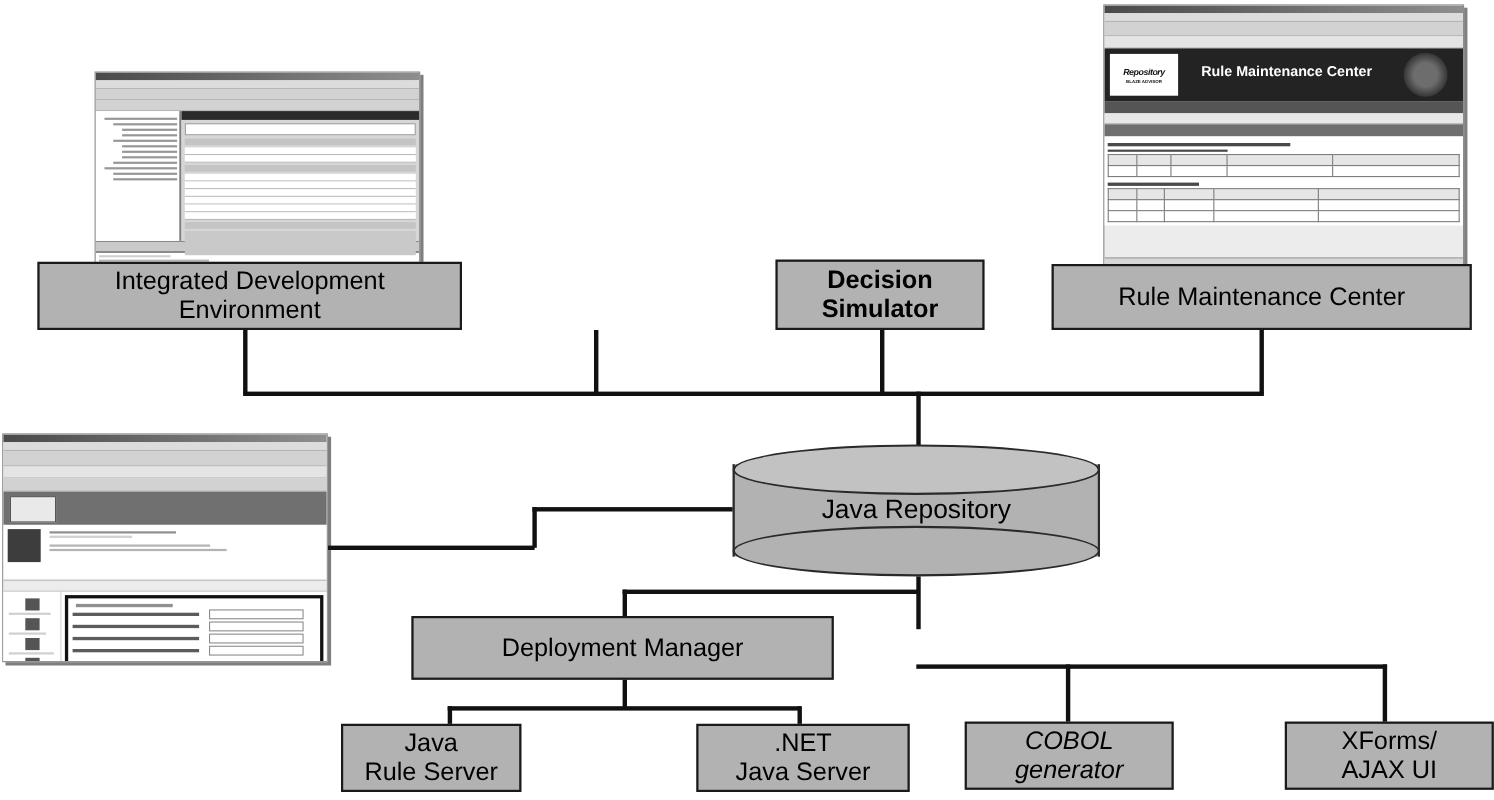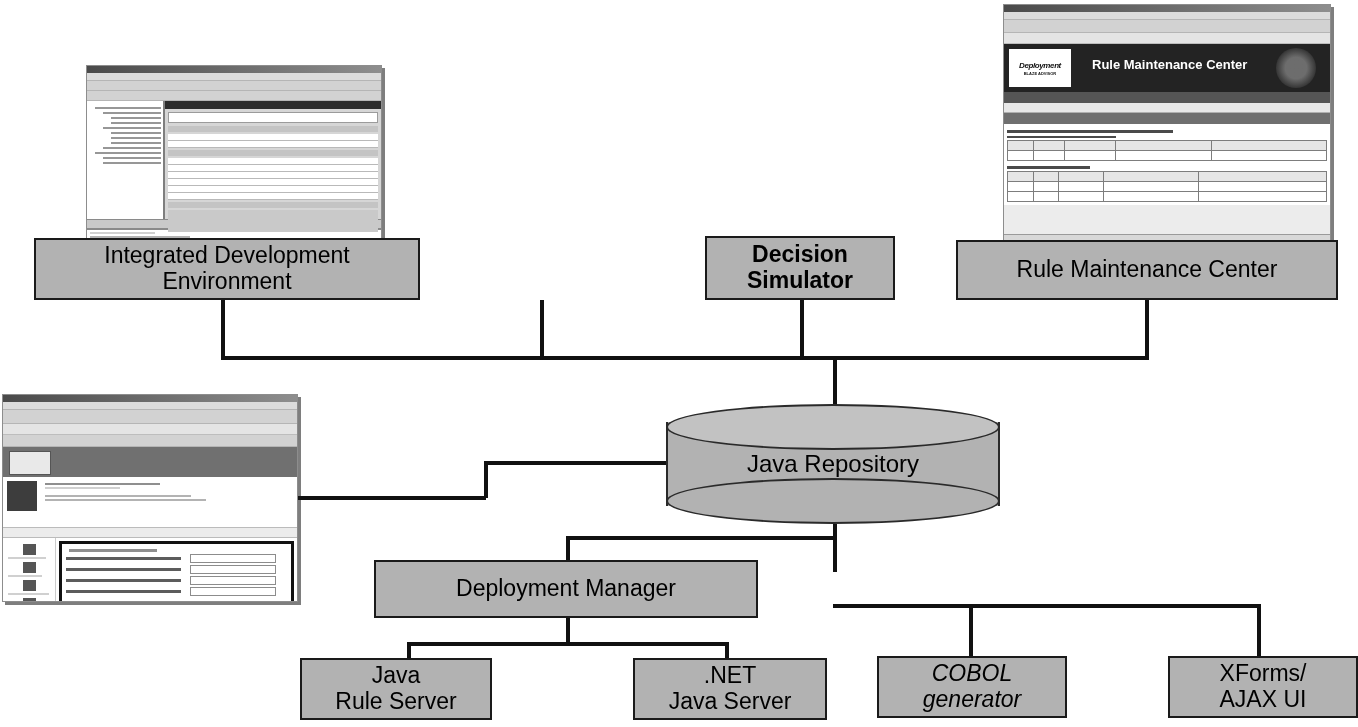--- a/index.html
+++ b/index.html
@@ -142,21 +142,21 @@
 
   <div class="shot" id="rmc-thumb" style="left:1003px;top:4px;width:326px;height:240px;">
     <div class="tbar"></div>
     <div class="mbar"></div>
     <div class="tool" style="height:12px"></div>
     <div class="addr" style="height:10px"></div>
     <div class="banner">
       <div class="sun"></div>
       <div class="logo">
         <div style="text-align:center">
-          <div class="logotxt">Deployment</div>
+          <div class="logotxt">Repository</div>
           <div style="font-size:4px;font-weight:bold;color:#111;margin-top:1px">BLAZE ADVISOR</div>
         </div>
       </div>
       <div class="btitle">Rule Maintenance Center</div>
     </div>
     <div class="navbar"></div>
     <div class="userbar"></div>
     <div class="crumb"></div>
     <div class="page">
       <div class="cap" style="width:52%"></div>
@@ -310,21 +310,21 @@
     <div class="bot"></div>
     <div class="top"></div>
     <div class="lbl">Java Repository</div>
   </div>
 
 
   <div class="node" style="left:374px;top:560px;width:384px;height:58px;">
     <span>Deployment Manager</span>
   </div>
 
-  <div class="node" style="left:300px;top:658px;width:192px;height:62px;">
+  <div class="node" style="left:310px;top:658px;width:164px;height:62px;">
     <span>Java
 Rule Server</span>
   </div>
 
   <div class="node" style="left:633px;top:658px;width:194px;height:62px;">
     <span>.NET
 Java Server</span>
   </div>
 
   <div class="node" style="left:877px;top:656px;width:190px;height:62px;font-style:italic;">

